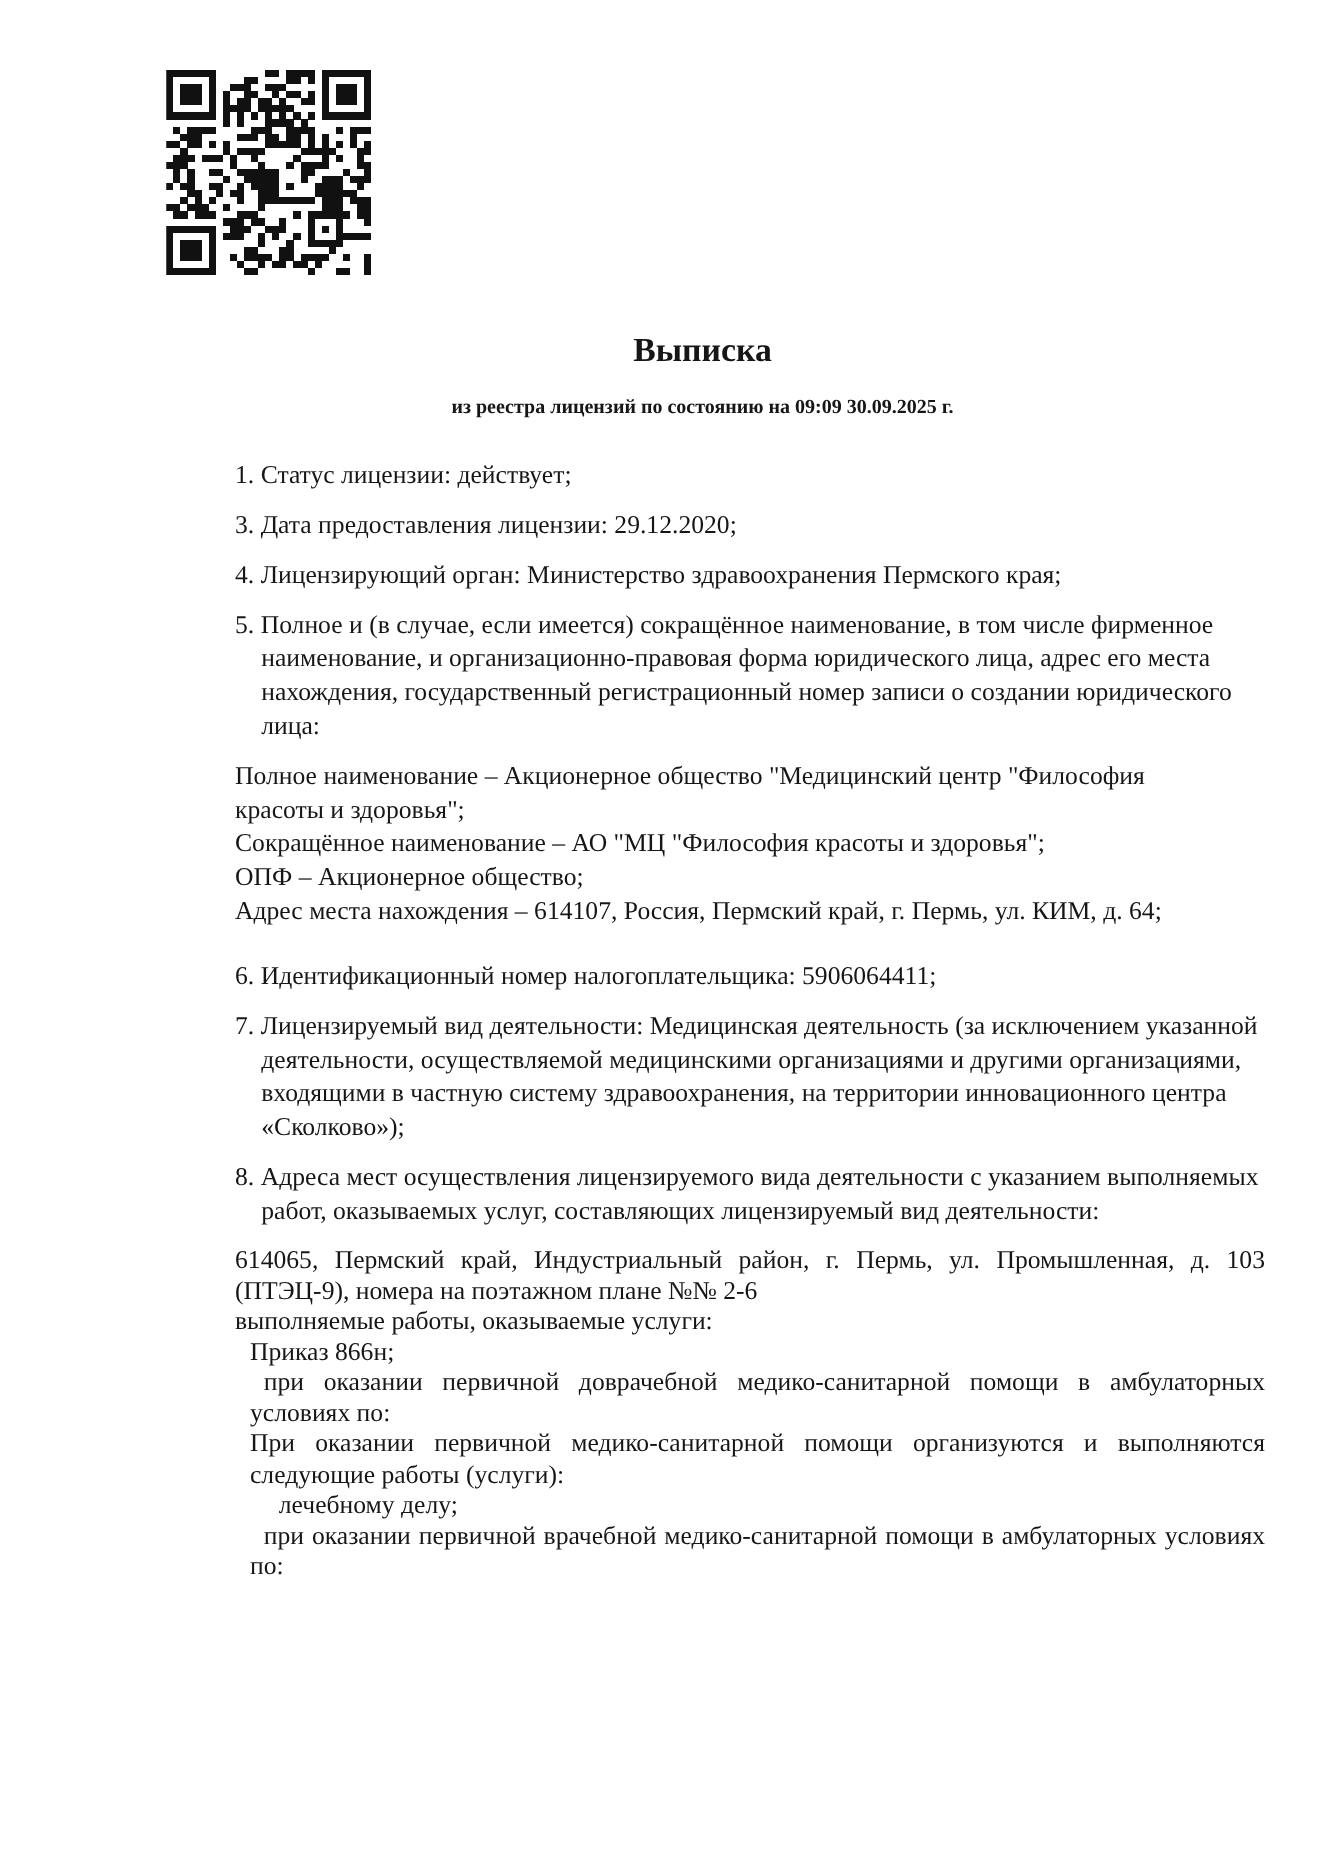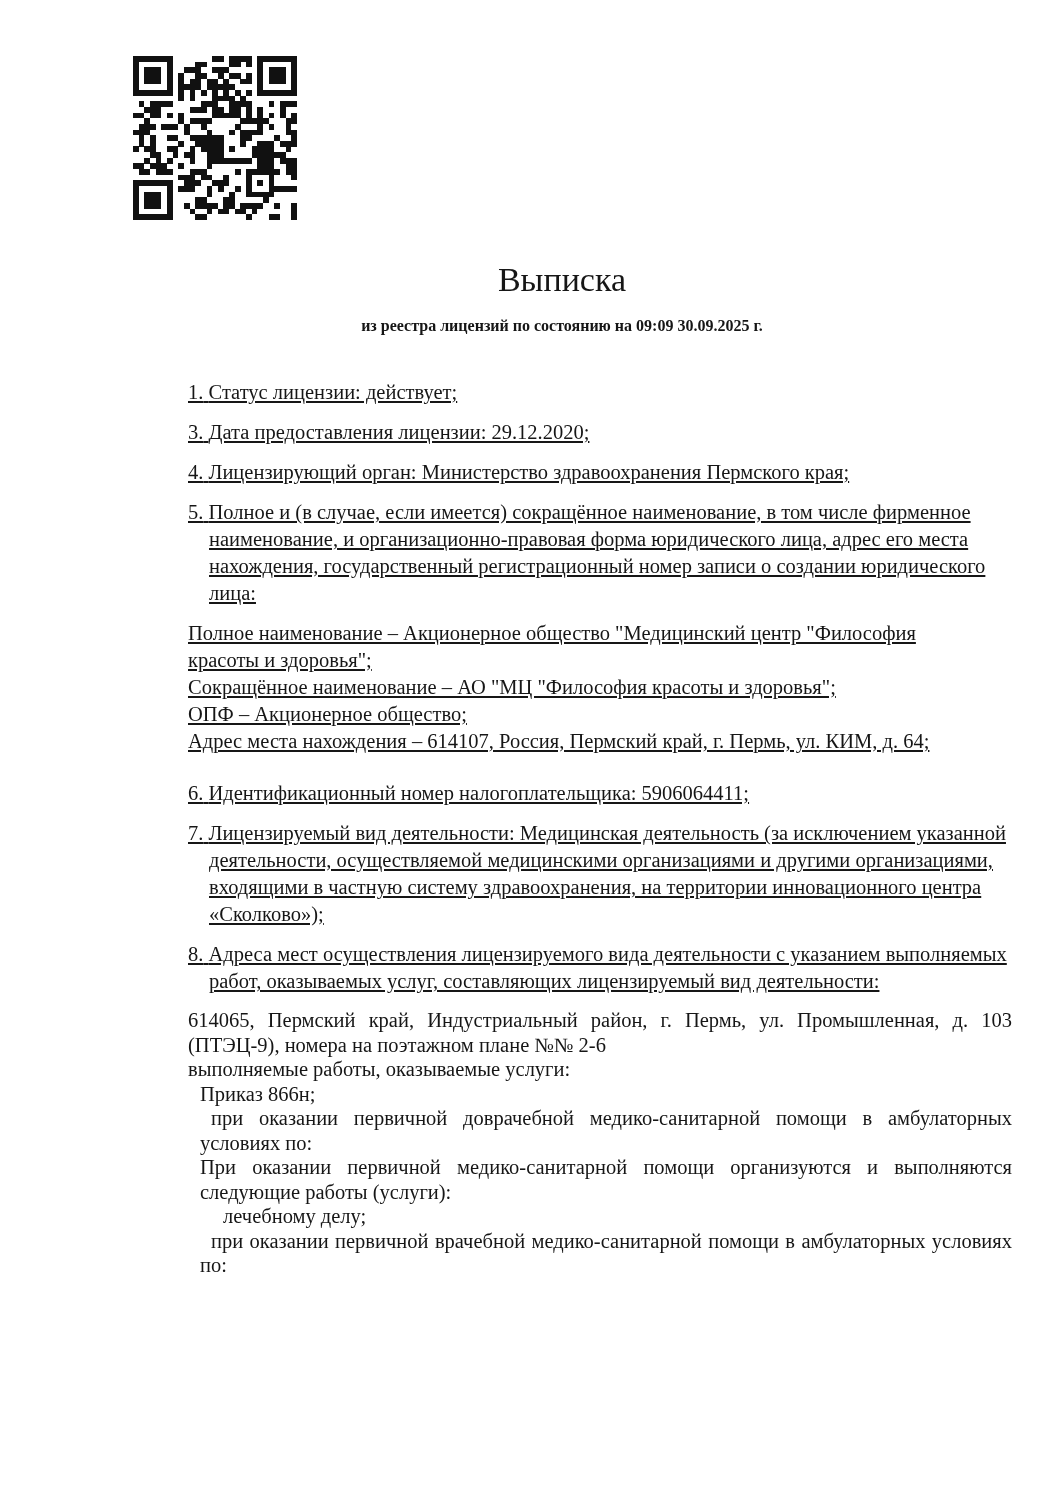--- a/index.html
+++ b/index.html
@@ -18,27 +18,27 @@
   }
   .doc {
     position: absolute;
     left: 188px; right: 48px; top: 0;
     font-size: 20.5px;
     line-height: 27px;
   }
   .title-wrap { text-align: center; padding-right: 76px; }
   .title {
     margin: 262px 0 0 0;
-    font-size: 34px; line-height: 36px; font-weight: normal;
+    font-size: 27px; line-height: 36px; font-weight: bold;
   }
   .subtitle {
     margin: 12px 0 0 0;
     font-size: 16px; line-height: 31px; font-weight: bold;
   }
-  .items { margin-top: 38px; text-decoration: underline; }
+  .items { margin-top: 26px; }
   .item {
     margin: 0 0 13px 0;
     padding-left: 21px; text-indent: -21px;
   }
   .org { margin: 0 0 25px 0; }
   .org div { margin: 0; }
   .bottom { line-height: 24.5px; }
   .bottom div { margin: 0; }
   .justify { text-align: justify; }
   .ind1 { margin-left: 12px !important; }

